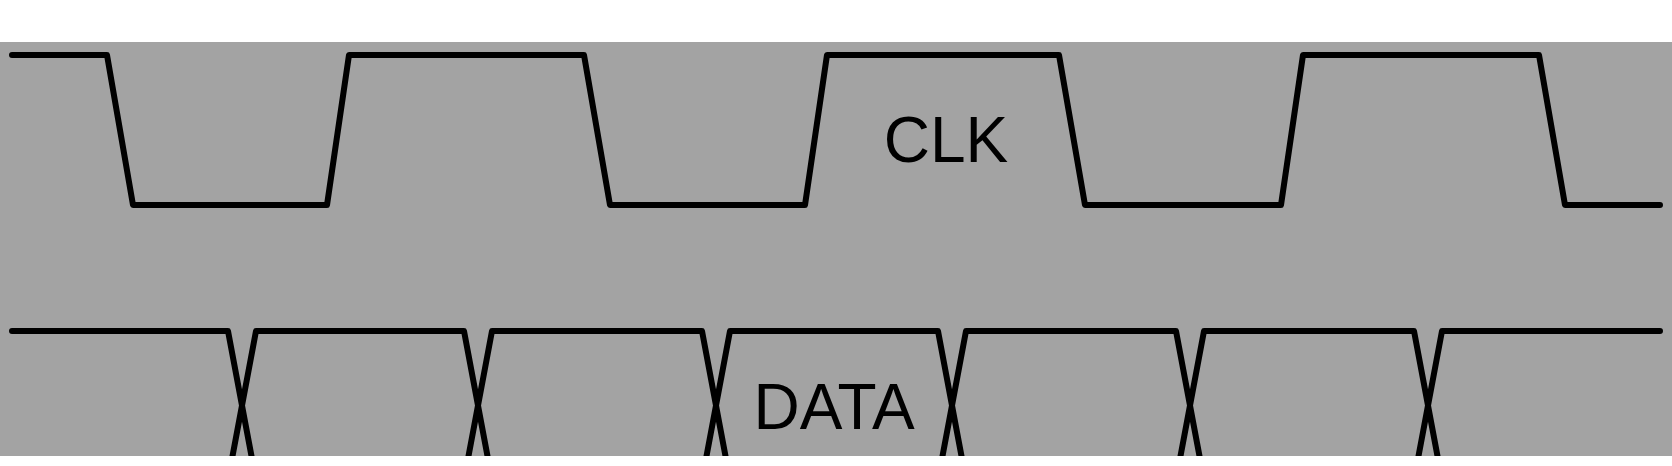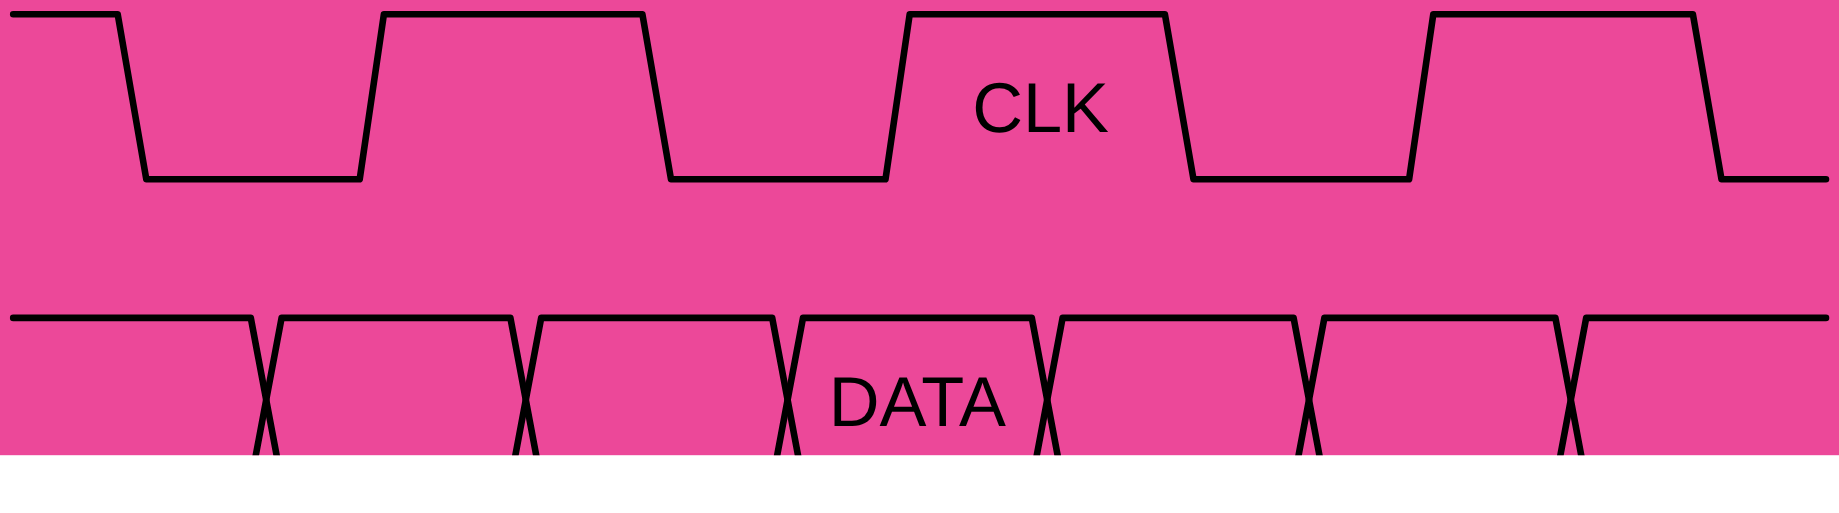--- a/index.html
+++ b/index.html
@@ -4,22 +4,23 @@
 <style>
   html, body {
     margin: 0;
     padding: 0;
     background: #ffffff;
   }
   .canvas {
     position: relative;
     width: 1672px;
     height: 414px;
-    background: #ec4899;
+    background: #a3a3a3;
     overflow: hidden;
+    margin-top: 42px;
   }
   svg.diagram {
     display: block;
     width: 1672px;
     height: 466px;
   }
   .wave {
     fill: none;
     stroke: #000000;
     stroke-width: 6;

